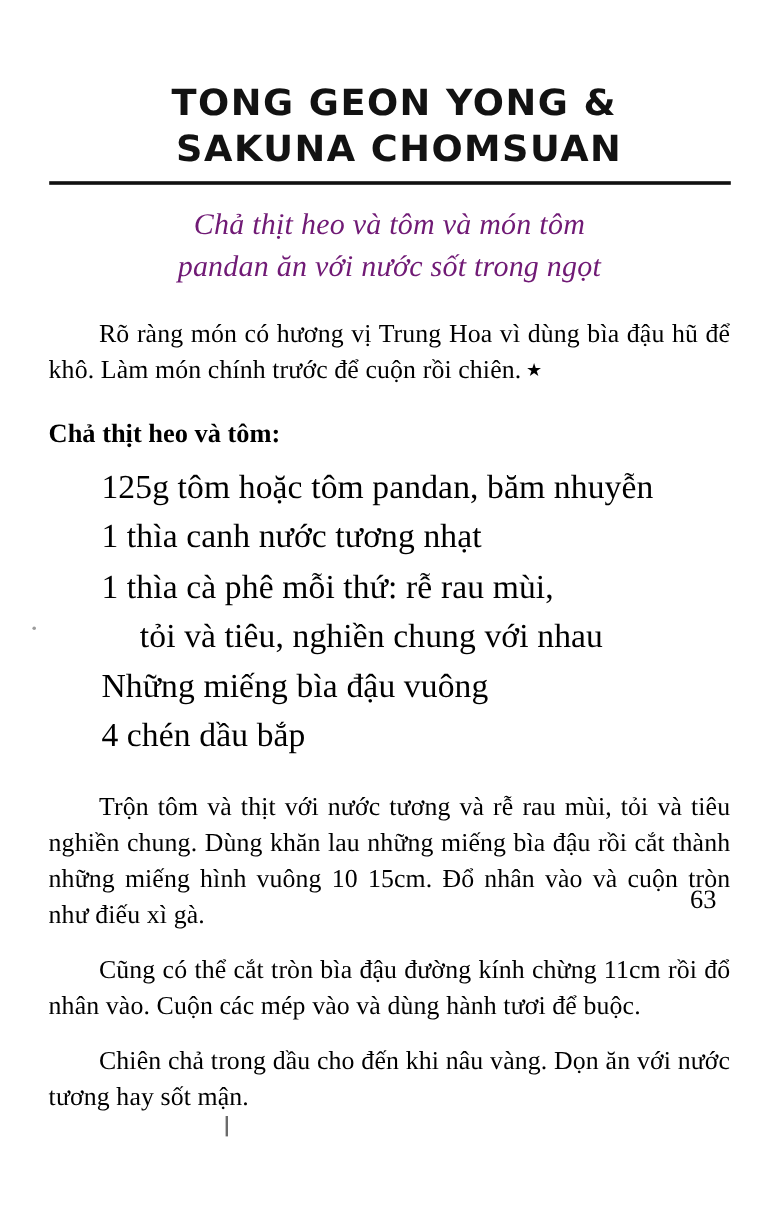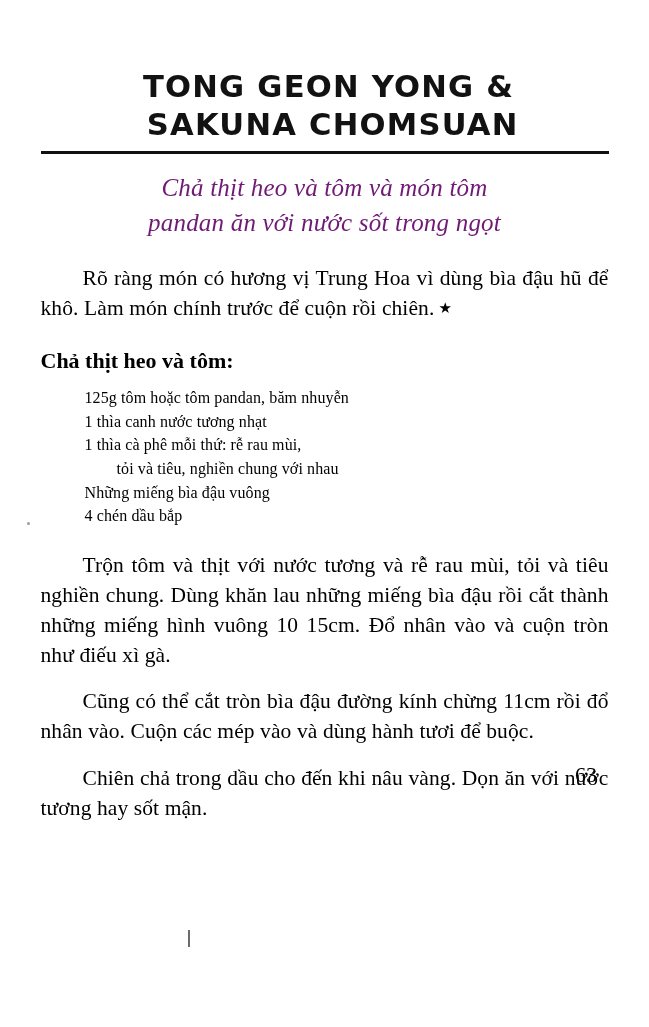--- a/index.html
+++ b/index.html
@@ -81,21 +81,21 @@
     font-size: 22px;
     margin: 22px 0 12px 0;
   }
 
   ul.ingredients {
     list-style: none;
     margin: 0 0 22px 0;
     padding: 0 0 0 44px;
   }
   ul.ingredients li {
-    font-size: 16px;
+    font-size: 28px;
     line-height: 1.48;
     letter-spacing: 0.1px;
   }
   ul.ingredients li.cont {
     padding-left: 32px;
   }
 
   .star {
     font-size: 15px;
     vertical-align: 2px;
@@ -107,21 +107,21 @@
     position: absolute;
     background: #3a3a3a;
     opacity: 0.75;
   }
   .mark-a { left: 188px; top: 930px; width: 2px; height: 17px; }
   .mark-b { left: 27px; top: 522px; width: 3px; height: 3px; border-radius: 50%; opacity: .5;}
 
   .page-number {
     position: absolute;
     right: 52px;
-    bottom: 27px;
+    bottom: 52px;
     font-size: 22px;
   }
 </style>
 </head>
 <body>
 
 <div class="page">
 
   <div class="title-block">
     <div class="title-line l1">TONG GEON YONG &amp;</div>

